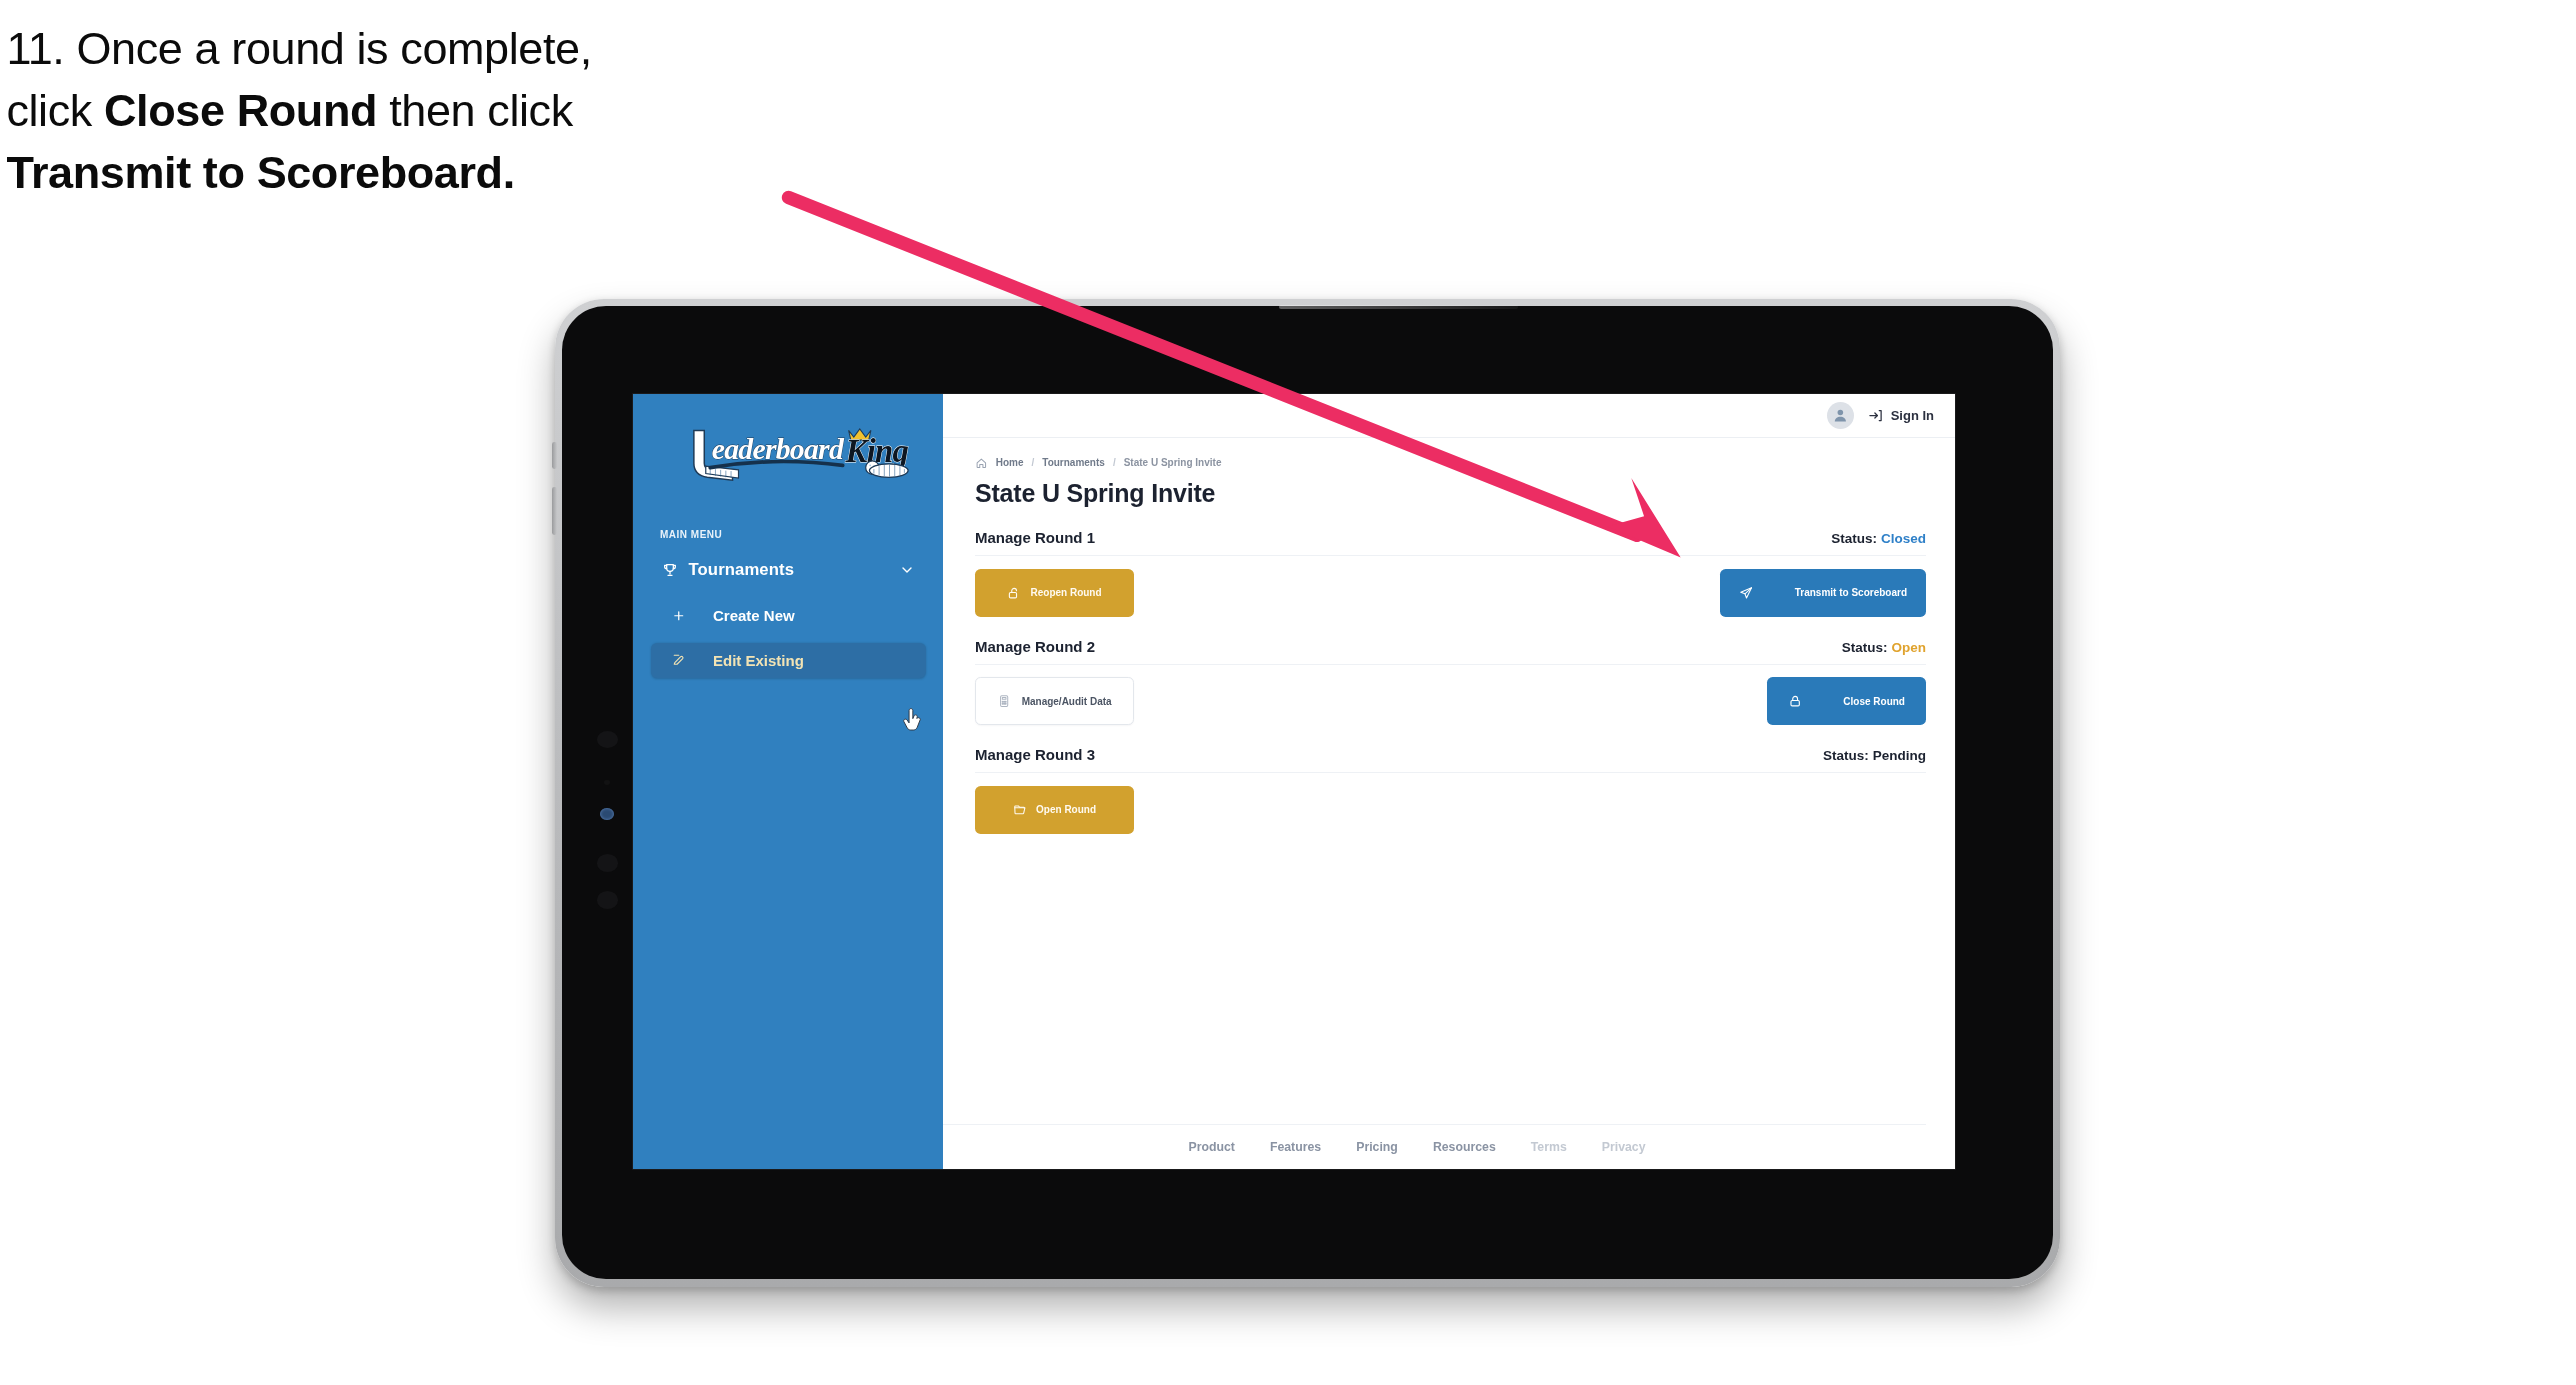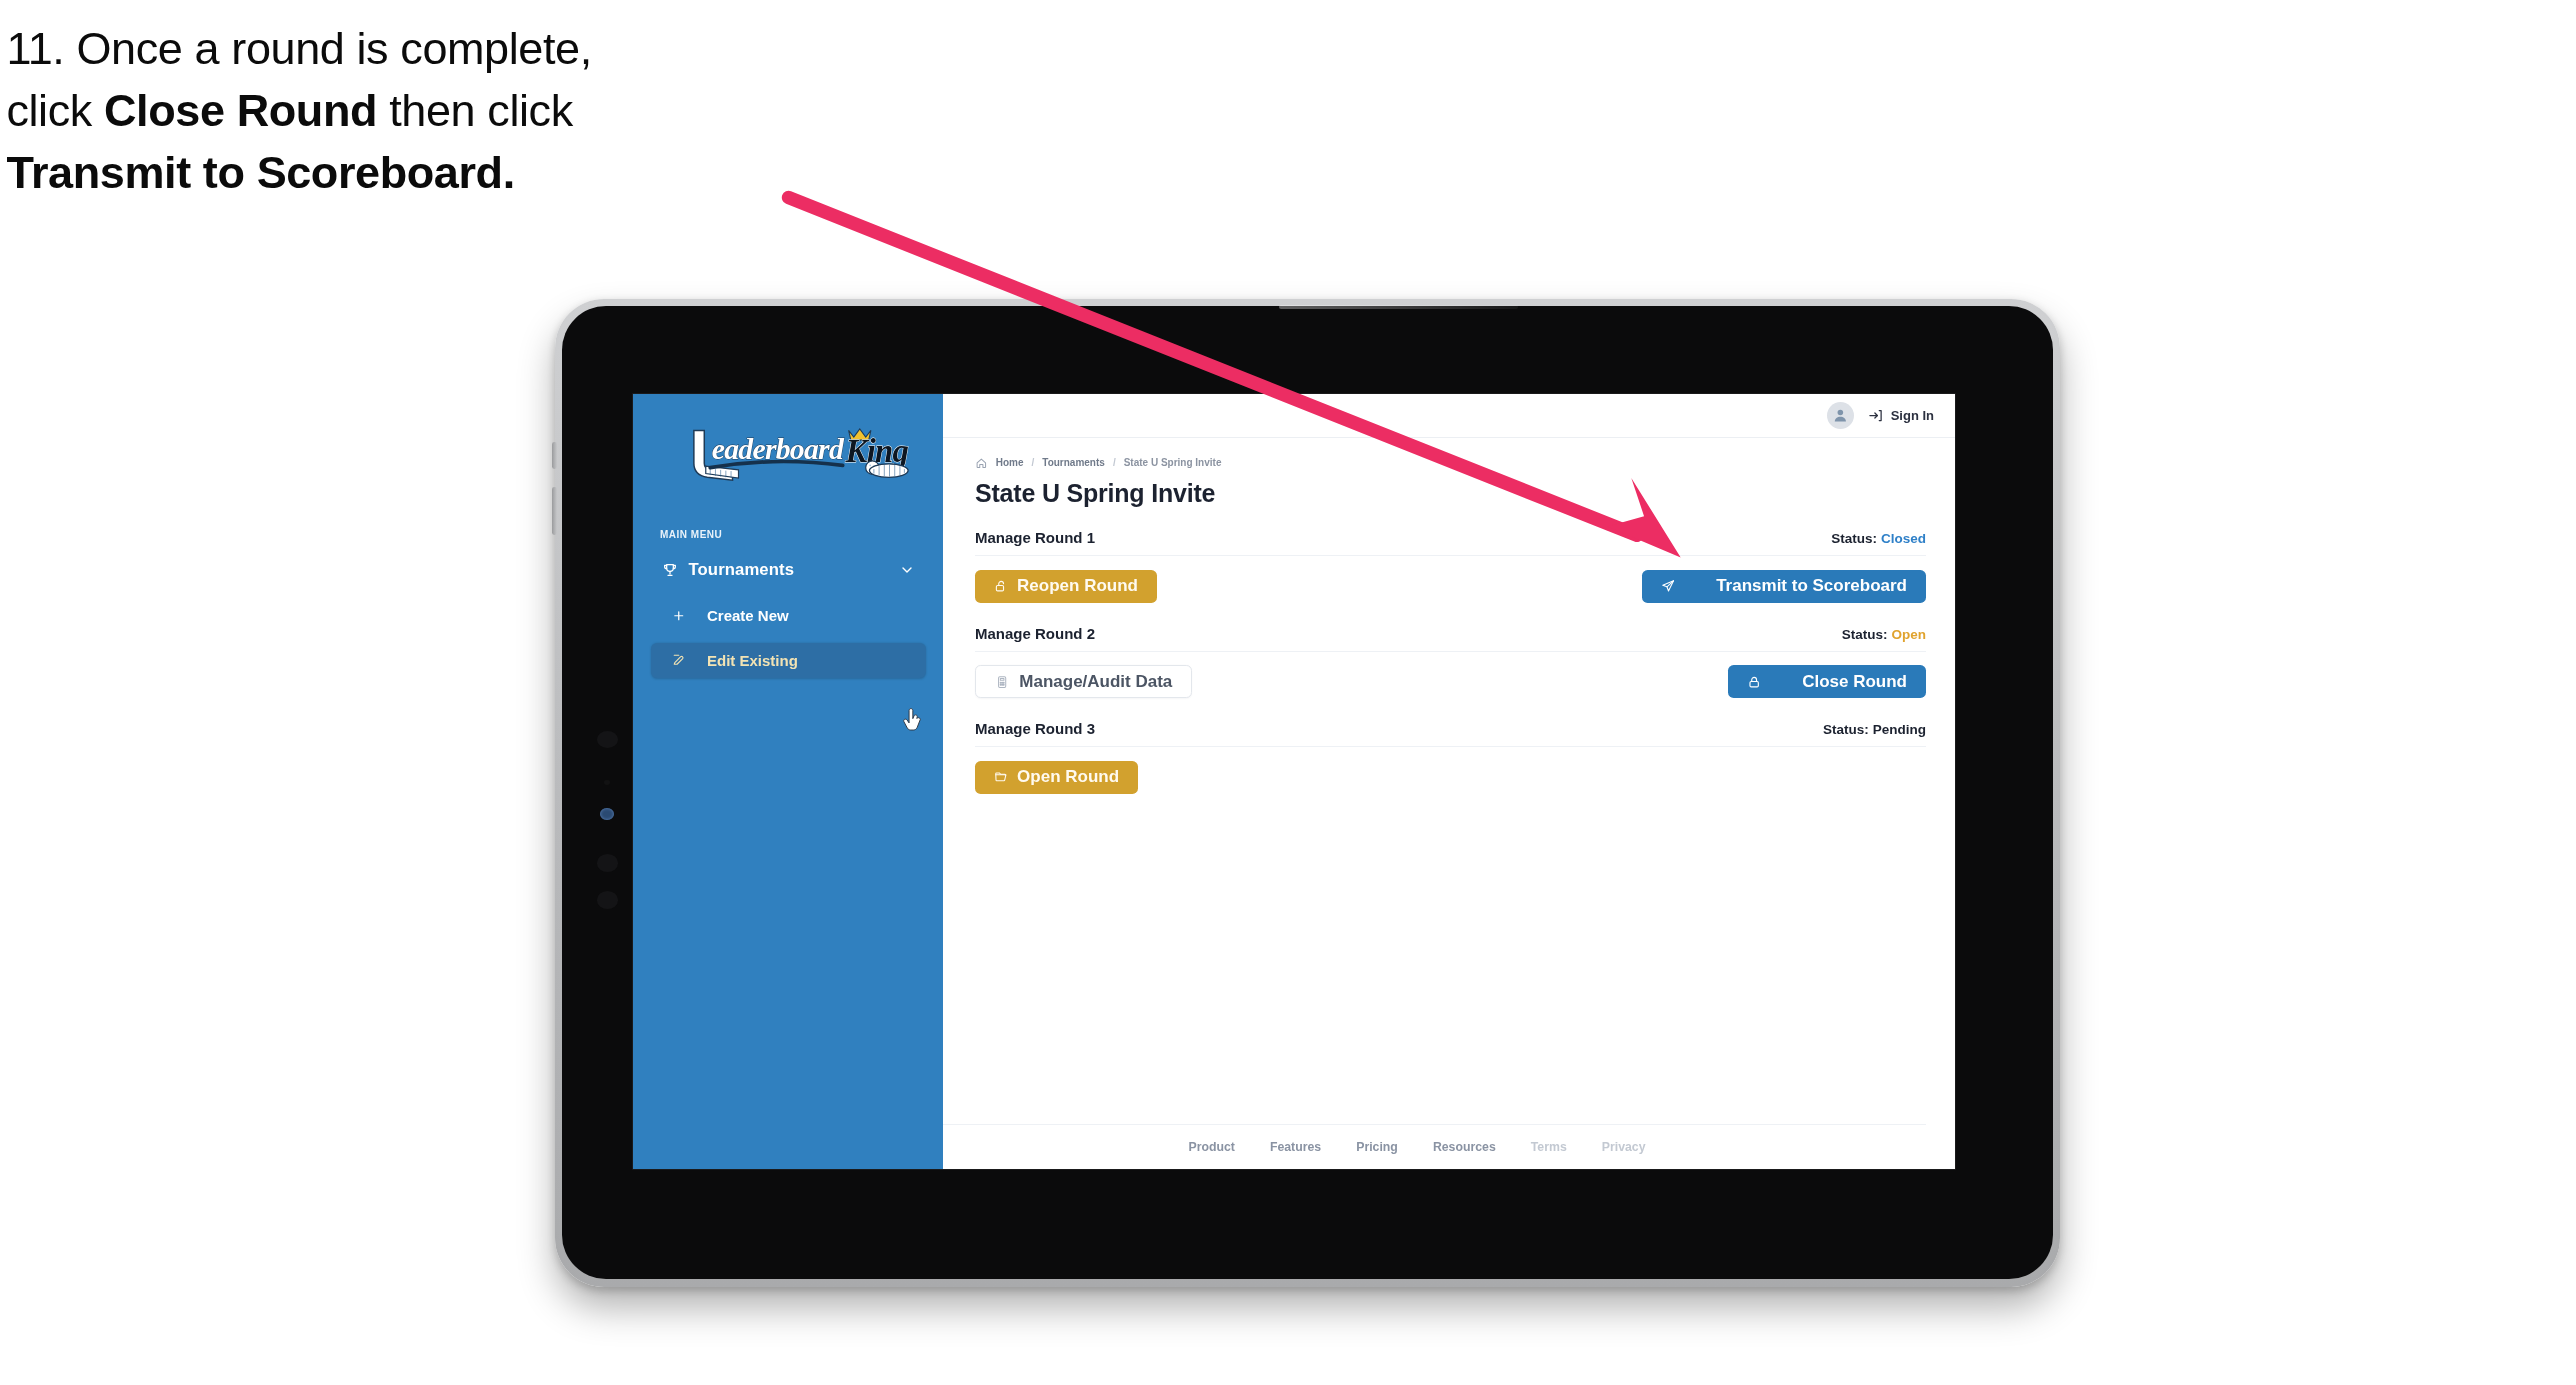--- a/index.html
+++ b/index.html
@@ -121,21 +121,21 @@
   .nav-item .chev { margin-left: auto; }
   .nav-sub {
     margin: 9.6px 17.5px 0 17.5px;
     height: 35px;
     display: flex; align-items: center;
     padding: 0 11px 0 21px;
     border-radius: 6.4px;
     color: #ffffff;
     font-size: 15px;
     font-weight: 700;
-    gap: 22px;
+    gap: 28px;
   }
   .nav-sub.active {
     background: #2d6ea5;
     color: #f2e3b4;
     box-shadow: 0 0.8px 2.4px rgba(0,0,0,0.18);
   }
   .nav-sub.active .ico svg { stroke: #f2e3b4; }
   .ico { display:inline-flex; align-items:center; justify-content:center; }
 
   .cursor-hand {
@@ -197,24 +197,24 @@
   .round-status { font-size: 13.5px; font-weight: 700; color: #1c2230; }
   .round-status .val { margin-left: 4px; }
   .round-actions {
     display: flex; align-items: center; justify-content: space-between;
     margin-top: 12.7px;
     min-height: 35px;
   }
 
   .btn {
     display: inline-flex; align-items: center; gap: 8.8px;
-    height: 33px;
+    height: 48px;
     padding: 0 19px;
     border-radius: 5.6px;
-    font-size: 17px;
+    font-size: 10px;
     font-weight: 700;
     border: none;
     cursor: pointer;
     white-space: nowrap;
     font-family: "Liberation Sans", sans-serif;
   }
   .btn-gold { background: #d2a12e; color: #fffaf0; min-width: 159px; justify-content:center; }
   .btn-blue { background: #2a7ab9; color: #ffffff; min-width: 159px; justify-content:center;gap:41px; }
   .btn-ghost {
     background: #ffffff; color: #4a5costly; color: #4c5564;

